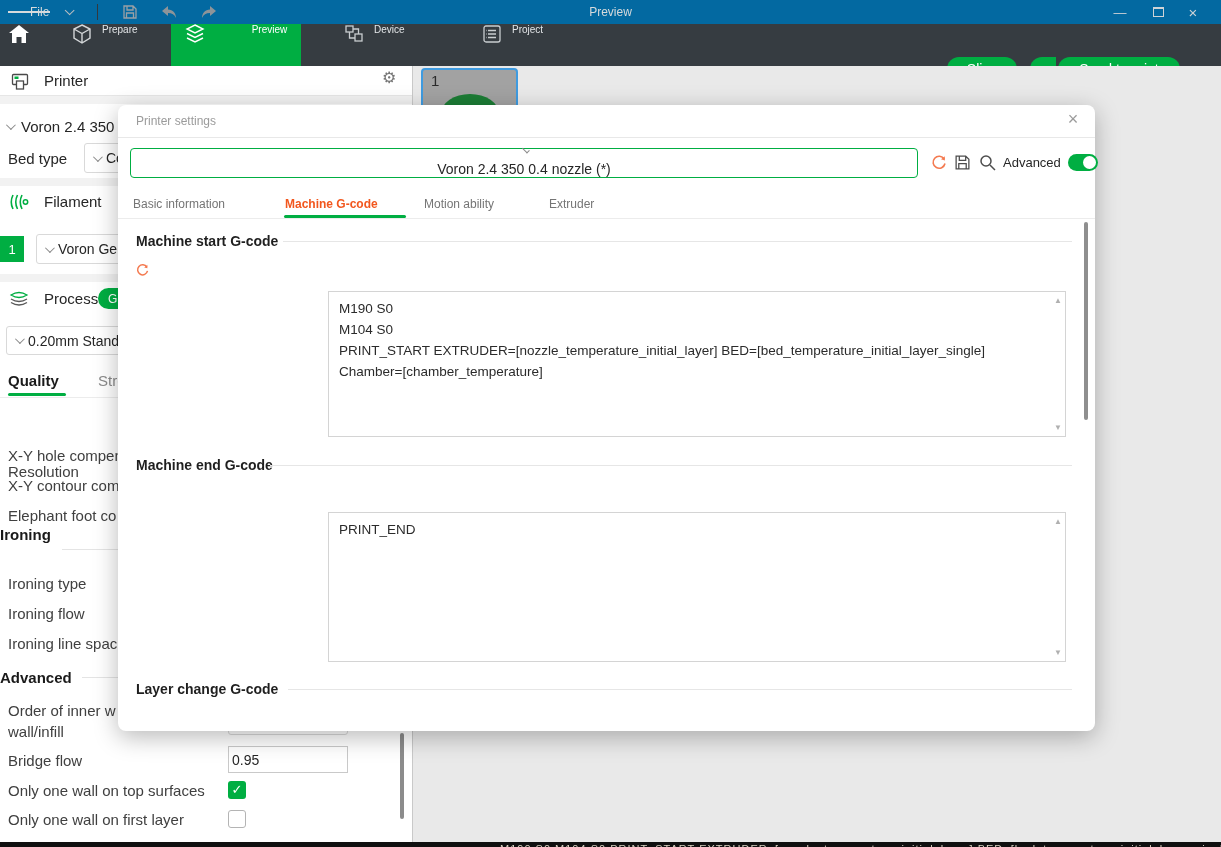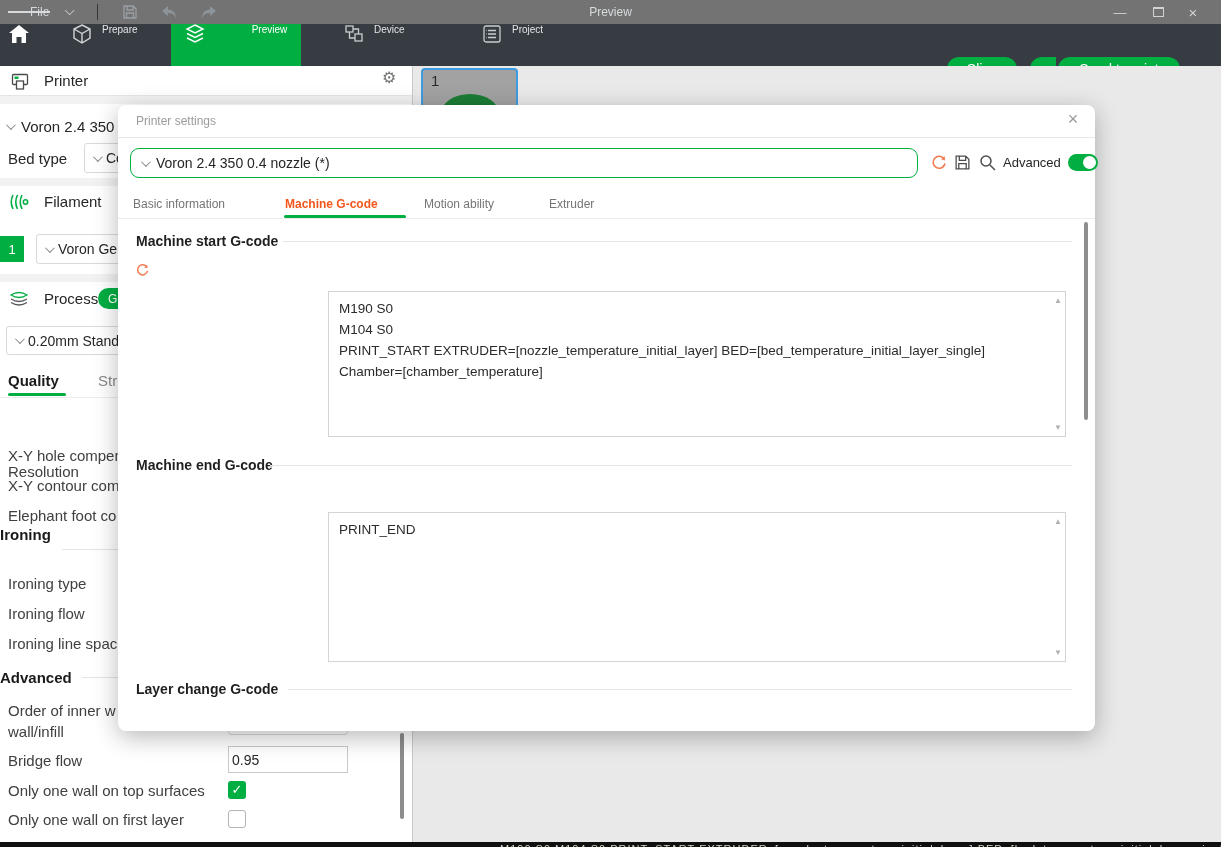--- a/index.html
+++ b/index.html
@@ -1,21 +1,21 @@
 <!DOCTYPE html>
 <html><head>
 <meta charset="utf-8">
 <style>
   * { margin:0; padding:0; box-sizing:border-box; }
   html,body { width:1221px; height:847px; overflow:hidden; background:#e9e9e9;
               font-family:"Liberation Sans", sans-serif; }
   .abs { position:absolute; }
 
   
-  .titlebar { position:absolute; left:0; top:0; width:1221px; height:24px; background:#737373; color:#d7dadc; }
+  .titlebar { position:absolute; left:0; top:0; width:1221px; height:24px; background:#0369a1; color:#d7dadc; }
   .tb-item { position:absolute; top:0; height:24px; display:flex; align-items:center; color:#d7dadc; font-size:12px; }
   .burger span { display:block; width:14px; height:1.6px; background:#d7dadc; margin:1.6px 0; }
   .chev { display:inline-block; width:7px; height:7px; border-right:1.5px solid #b9bdc0; border-bottom:1.5px solid #b9bdc0; transform:rotate(45deg); }
   .tb-sep { position:absolute; left:97px; top:4px; width:1px; height:16px; background:#33383d; }
   .win-btn { position:absolute; top:0; width:30px; height:24px; display:flex; align-items:center; justify-content:center; color:#cfd3d6; font-size:13px; }
 
   
   .navbar { position:absolute; left:0; top:24px; width:1221px; height:42px; background:#363c41; }
   .nav-tab { position:absolute; top:0; height:42px; display:flex; align-items:flex-start; gap:10px; color:#e3e6e8; font-size:10px; }
   .nav-tab.active { background:#00ae42; color:#fff; }
@@ -40,22 +40,22 @@
   .viewport { position:absolute; left:412px; top:66px; width:809px; height:777px; background:#e9e9e9; border-left:1px solid #c9c9c9; }
   .plate-thumb { position:absolute; left:8px; top:2px; width:97px; height:86px; background:#a2a2a2; border:2px solid #3f9be0; border-radius:4px; }
   .plate-blob { position:absolute; left:18px; top:24px; width:58px; height:40px; background:#1c7c35; border-radius:50%; }
 
   
   .dialog { position:absolute; left:118px; top:105px; width:977px; height:626px; background:#fff;
             border-radius:8px; box-shadow:0 6px 24px rgba(0,0,0,.28); z-index:20; }
   .dlg-title { position:absolute; left:18px; top:9px; font-size:12px; color:#9b9b9b; }
   .dlg-close { position:absolute; right:10px; top:4px; font-size:18px; color:#9b9b9b; width:24px; text-align:center; }
   .dlg-hr { position:absolute; left:0; top:32px; width:977px; height:1px; background:#e8e8e8; }
-  .preset-select { position:absolute; left:12px; top:43px; width:788px; height:30px; border:1px solid #00ae42; border-radius:9px;
-                   display:flex; align-items:center; gap:8px; padding:0 10px; font-size:14px; color:#262626; background:#fff; }
+  .preset-select { position:absolute; left:12px; top:43px; width:788px; height:30px; border:1px solid #00ae42; border-radius:4px;
+                   display:flex; align-items:center; gap:8px; padding:0 10px; font-size:14px; color:#262626; background:#fff;flex-direction:column; }
   .dlg-tab { position:absolute; top:92px; font-size:12px; color:#757575; }
   .dlg-tab.active { color:#f2571e; font-weight:bold; }
   .tab-underline { position:absolute; top:110px; height:3px; border-radius:2px; background:#00ae42; }
   .tabs-hr { position:absolute; left:0; top:113px; width:977px; height:1px; background:#ececec; }
   .sec-head { position:absolute; font-size:14px; font-weight:bold; color:#1f1f1f; }
   .sec-line { position:absolute; height:1px; background:#e6e6e6; }
   .gcode-wrap { position:absolute; width:738px; border:1px solid #d4d4d4; background:#fff; }
   .gcode-wrap textarea { width:100%; height:100%; border:none; resize:none; outline:none;
                          font-family:"Liberation Sans",sans-serif; font-size:13.5px; line-height:21px;
                          color:#2b2b2b; padding:6px 18px 6px 10px; }

